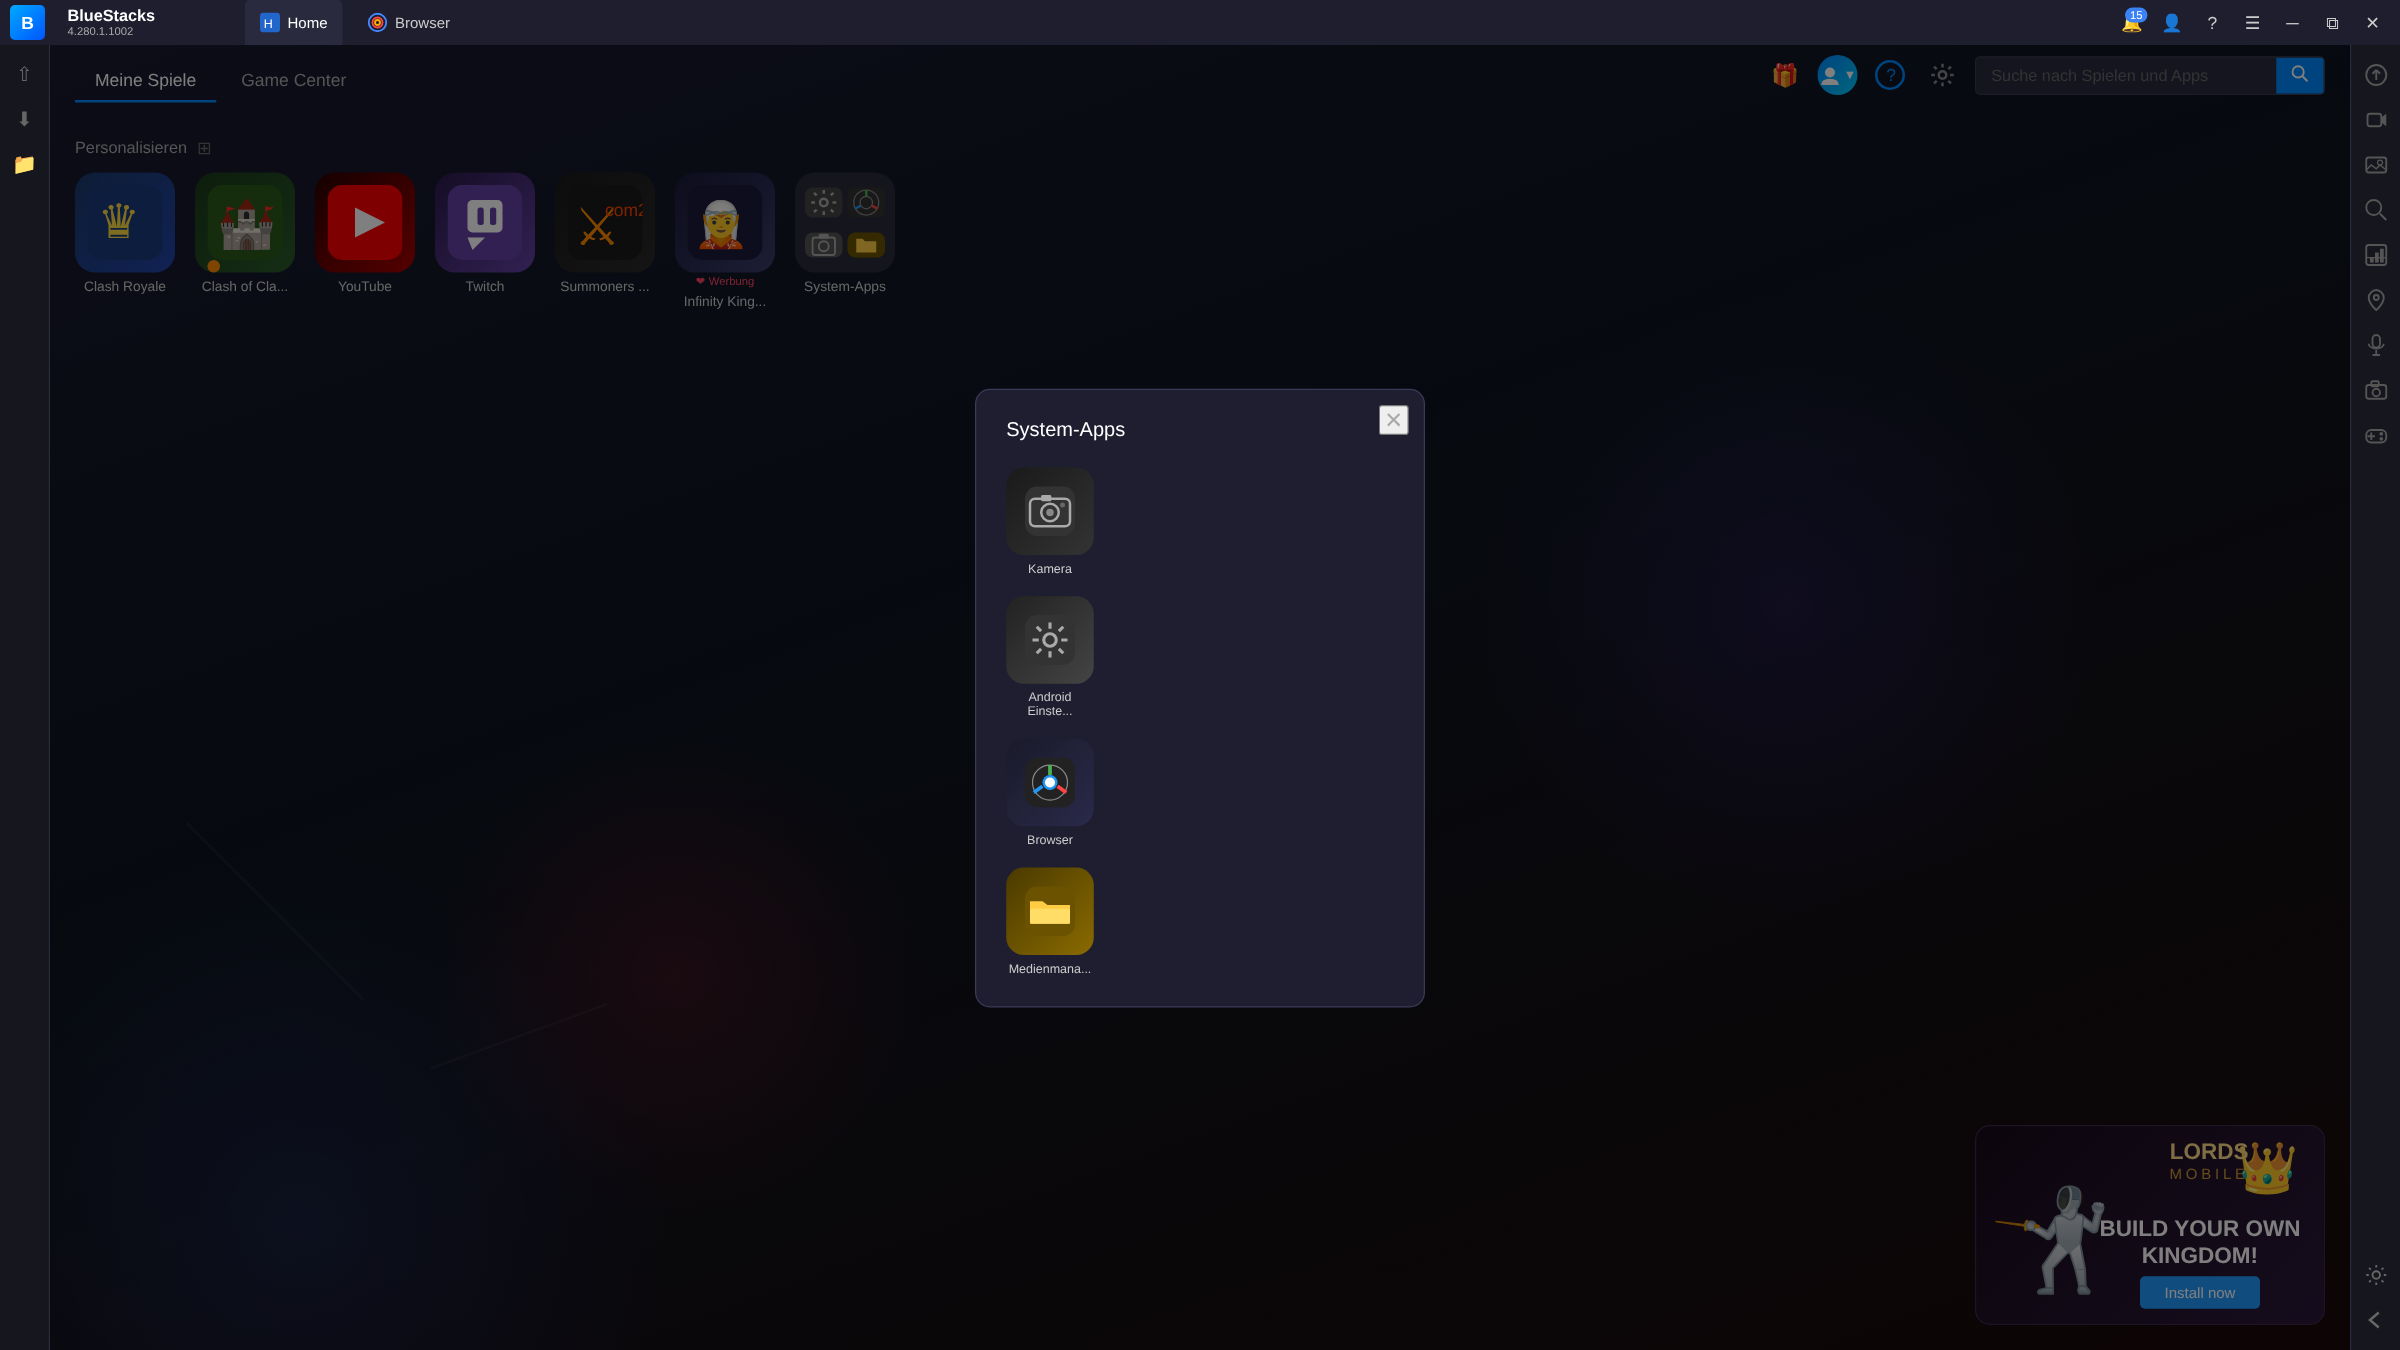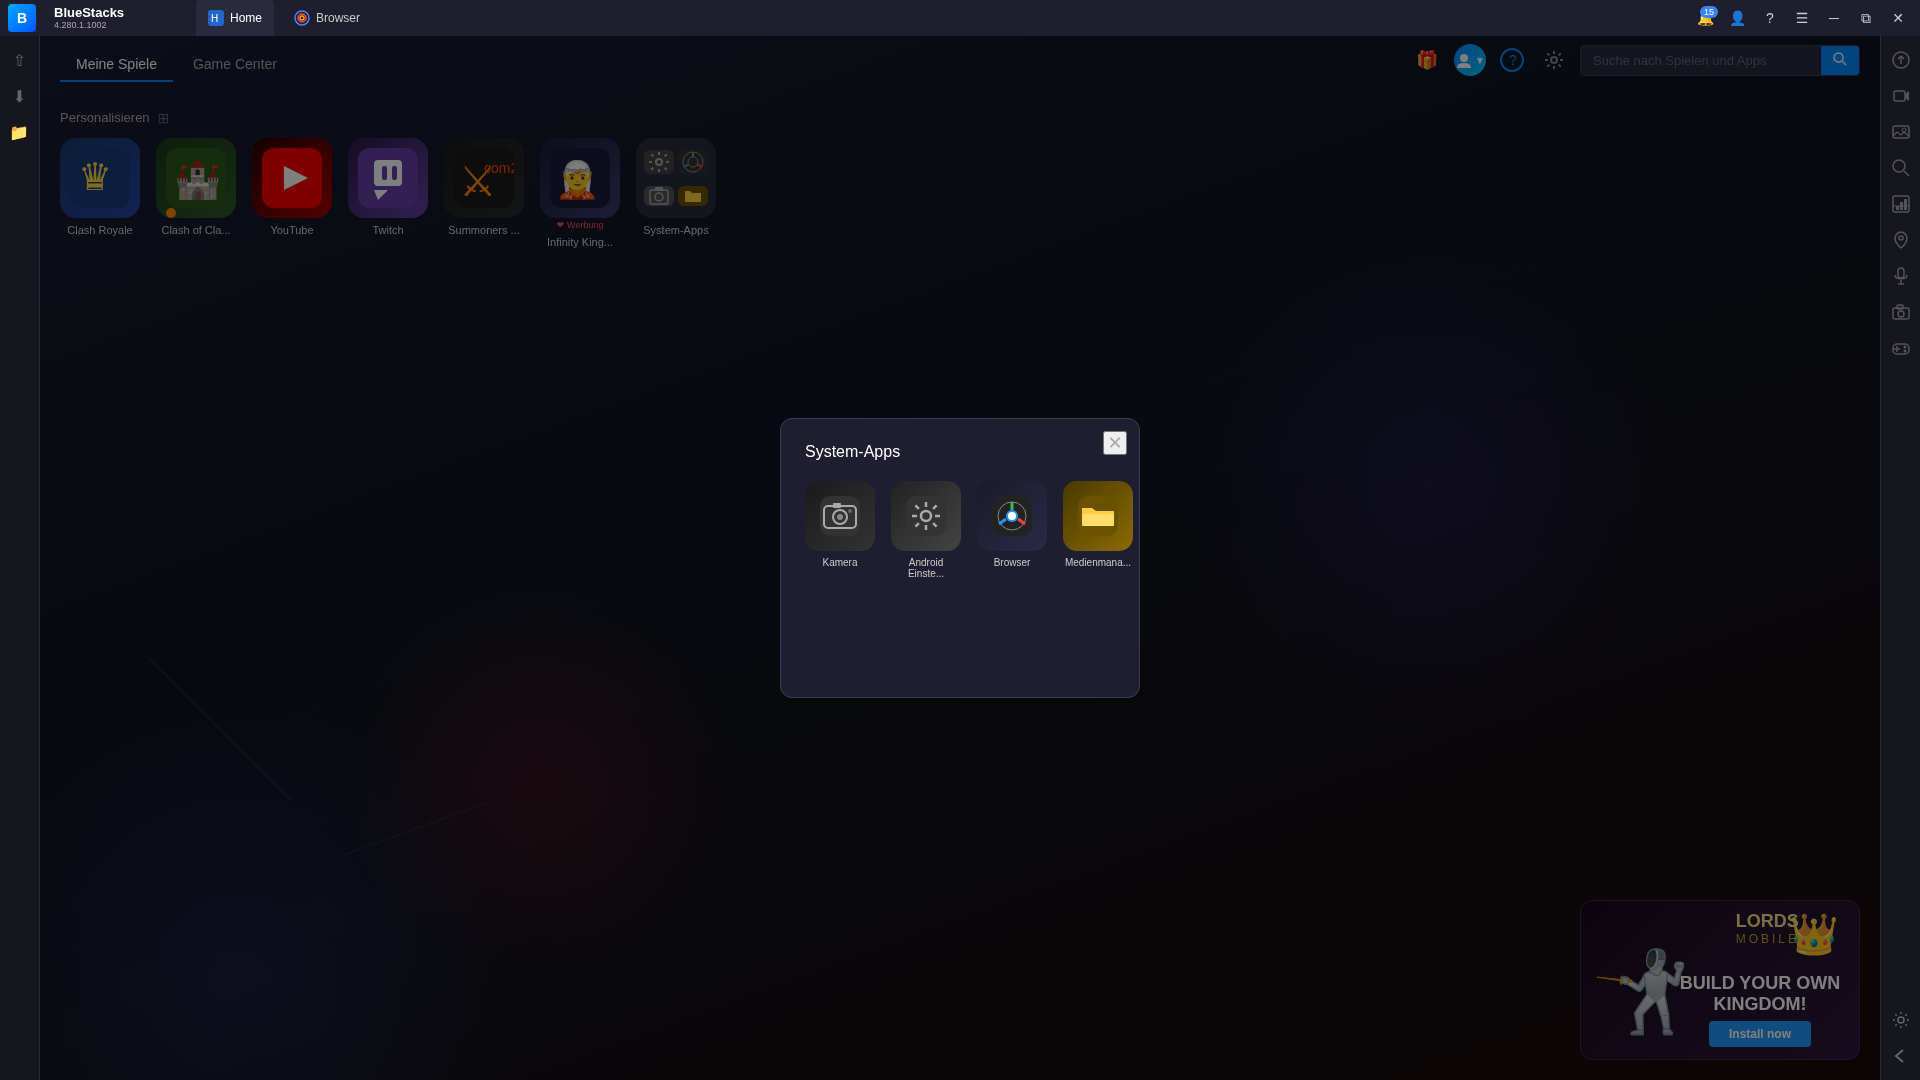--- a/index.html
+++ b/index.html
@@ -392,20 +392,21 @@
       cursor: pointer;
       width: 24px;
       height: 24px;
       display: flex;
       align-items: center;
       justify-content: center;
     }
     .modal-apps-grid {
       display: flex;
       gap: 16px;
+      flex-direction: column;
     }
     .modal-app-item {
       display: flex;
       flex-direction: column;
       align-items: center;
       cursor: pointer;
       width: 70px;
     }
     .modal-app-icon {
       width: 70px;
@@ -451,21 +452,21 @@
     }
     .ad-btn {
       background: #2299ff;
       color: white;
       border: none;
       border-radius: 4px;
       padding: 6px 20px;
       font-size: 12px;
       cursor: pointer;
       margin-top: 6px;
-      font-weight: bold;
+      font-weight: normal;
     }
 
     
     .deco-line {
       position: absolute;
       background: rgba(255,255,255,0.05);
       transform-origin: center;
       pointer-events: none;
     }
   </style>

